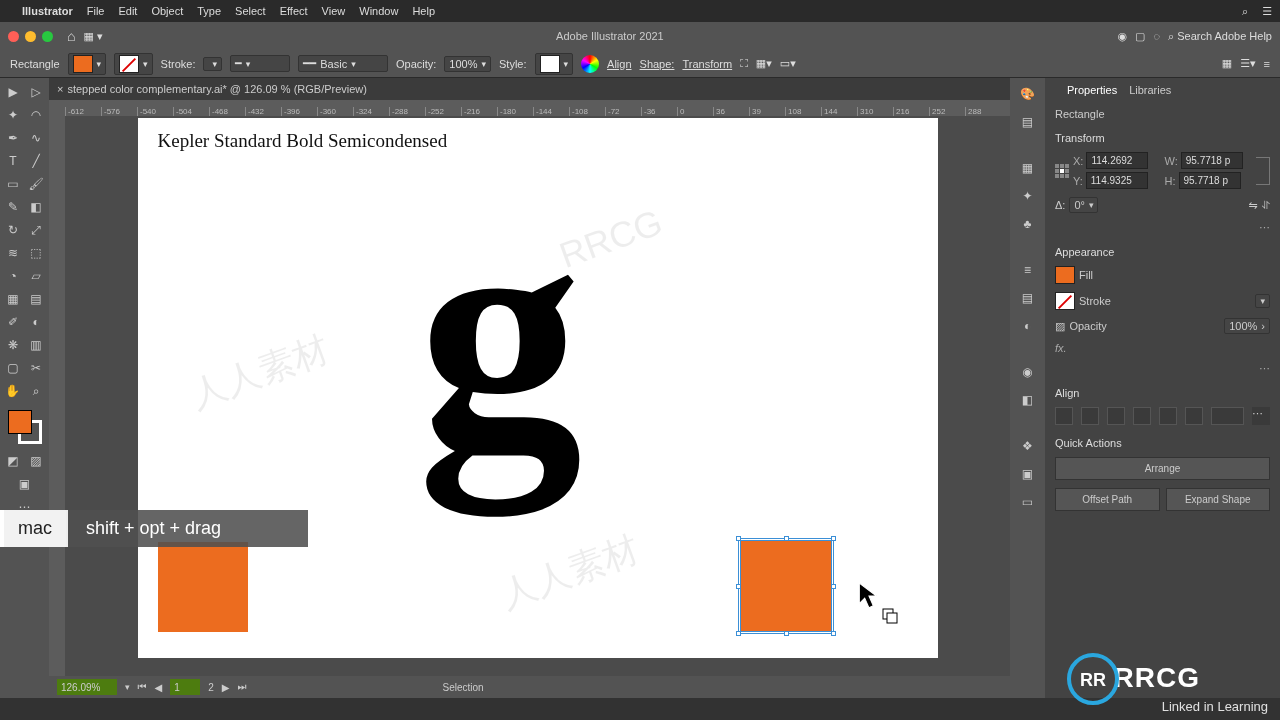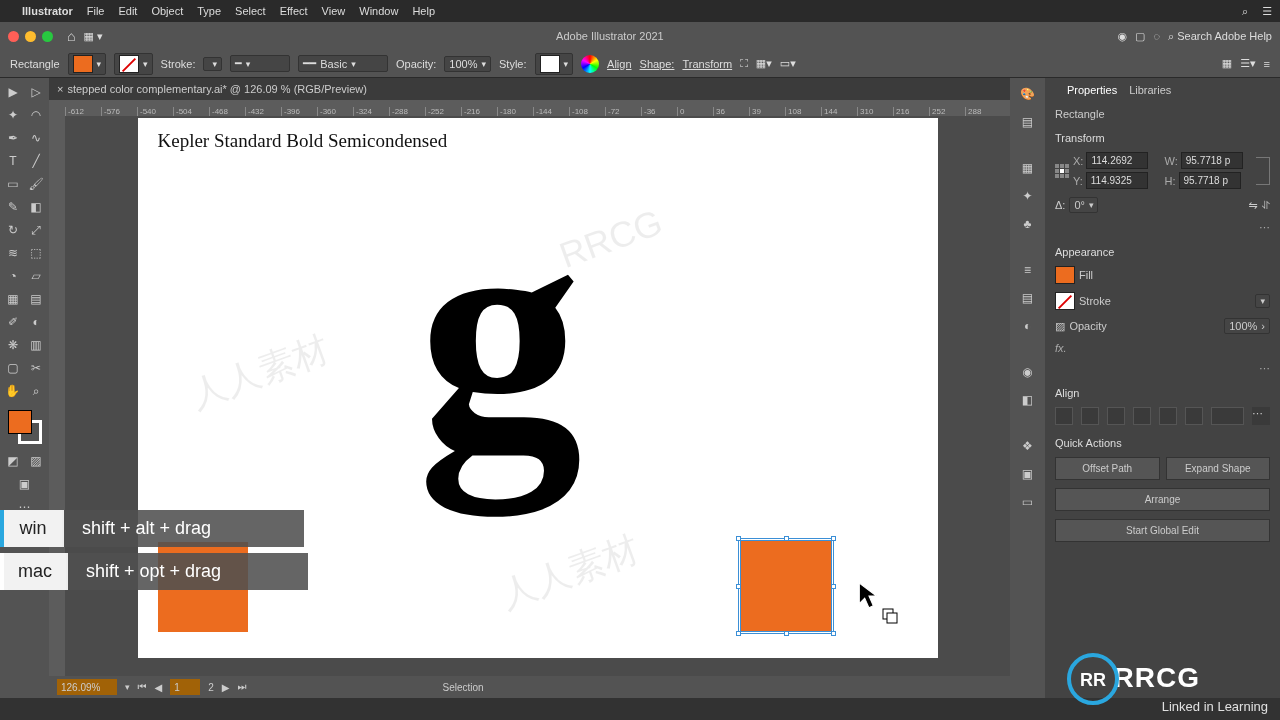--- a/index.html
+++ b/index.html
@@ -34,21 +34,21 @@
 .artboard { width:800px; height:540px; background:#fff; position:relative; margin-top:2px; }
 .ab-title { position:absolute; top:12px; left:20px; font-family:"Times New Roman", serif; font-size:19px; color:#111; }
 .big-g { position:absolute; left:280px; top:50px; font-family:"Times New Roman", Georgia, serif; font-size:330px; font-weight:900; color:#000; line-height:1; }
 .sq { position:absolute; bottom:26px; width:90px; height:90px; background:#ec6c1f; }
 .sq.left { left:20px; }
 .sq.right { right:106px; width:92px; height:92px; border:1px solid #3b8fd6; }
 .sel-handles { position:absolute; border:1px solid #3b8fd6; }
 .sel-handles span { position:absolute; width:5px; height:5px; background:#fff; border:1px solid #3b8fd6; }
 .cursor-arrow { position:absolute; width:22px; height:28px; }
 .statusbar { height:22px; background:#535353; display:flex; align-items:center; padding:0 8px; gap:8px; color:#ccc; font-size:10px; }
-.status-in { width:60px; height:16px; background:#a16207; padding:0 4px; display:flex; align-items:center; }
+.status-in { width:60px; height:16px; background:#4d7c0f; padding:0 4px; display:flex; align-items:center; }
 .sidepanel-icons { width:35px; background:#535353; padding:6px 4px; display:flex; flex-direction:column; gap:8px; align-items:center; }
 .sidepanel-icons div { width:24px; height:20px; color:#ccc; display:flex; align-items:center; justify-content:center; font-size:12px; }
 .panel { flex:1; background:#434343; padding:6px 10px; color:#ccc; font-size:11px; display:flex; flex-direction:column; gap:8px; }
 .panel .tabs { display:flex; gap:12px; font-weight:500; margin-bottom:4px; }
 .panel .tabs .active { color:#fff;padding-left:12px; }
 .panel .sec-title { color:#ddd; font-weight:500; margin-top:4px; }
 .panel .form-row { display:flex; gap:4px; align-items:center; }
 .panel .fld { flex:1; display:flex; align-items:center; gap:3px; }
 .panel .fld label { color:#aaa; }
 .panel .fld input { width:62px; background:#333; border:1px solid #222; color:#ddd; padding:2px 4px; font-size:10px; }
@@ -419,38 +419,31 @@
         <span></span>
         <span></span>
         <span></span>
         <span></span>
         <span style="flex:1"></span>
         <span style="border:none;">⋯</span>
       </div>
 
       <div class="sec-title">Quick Actions</div>
       <div class="qa-row">
+        <div class="qa-btn">Arrange</div>
+      </div>
+      <div class="qa-row">
         <div class="qa-btn">Offset Path</div>
         <div class="qa-btn">Expand Shape</div>
       </div>
-      <div class="qa-row">
-        <div class="qa-btn">Arrange</div>
-      </div>
-      <div class="qa-row">
-        <div class="qa-btn">Start Global Edit</div>
-      </div>
     </div>
   </div>
 </div>
 
 <div class="overlay-hint">
-  <div class="row win-accent">
-    <div class="key">win</div>
-    <div class="combo">shift + alt + drag</div>
-  </div>
   <div class="row mac-accent">
     <div class="key">mac</div>
     <div class="combo">shift + opt + drag</div>
   </div>
 </div>
 
 <div style="position:absolute;right:12px;bottom:6px;color:#fff;font-size:13px;opacity:.85;margin-left:8px;">Linked in Learning</div>
 <div style="position:absolute;right:80px;bottom:26px;color:#fff;font-size:28px;font-weight:700;letter-spacing:1px;">RRCG</div>
 <svg style="position:absolute;right:160px;bottom:14px;width:54px;height:54px;">
     <circle cx="27" cy="27" r="24" fill="none" stroke="#2aa7df" stroke-width="4"></circle>

